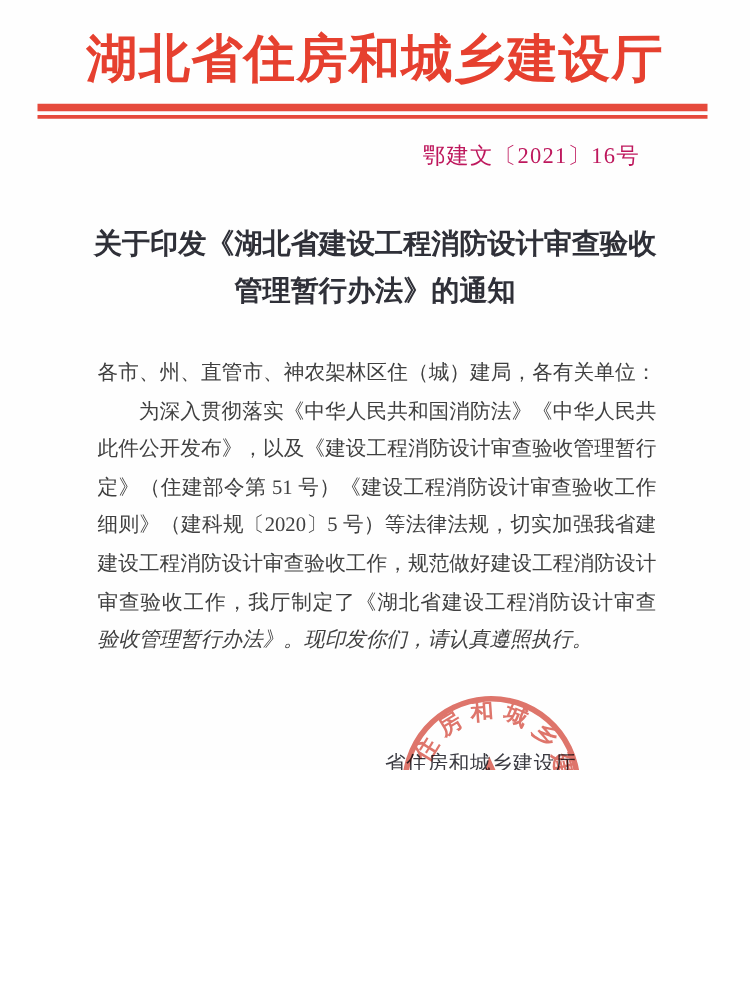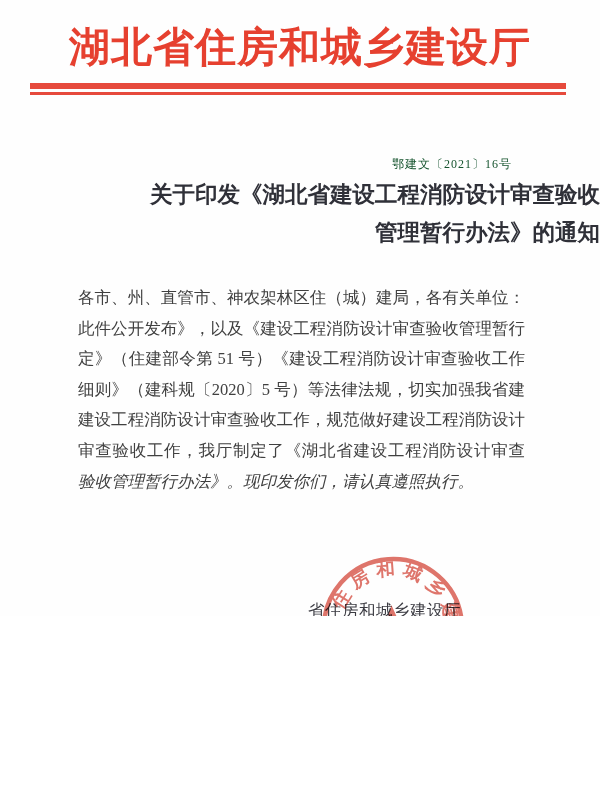--- a/index.html
+++ b/index.html
@@ -38,33 +38,32 @@
   .rule-bottom .gap   { height: 3.5px; }
   .rule-bottom .thick { height: 6px; background: #e64a3c; }
 
   
   .doc-number {
     position: absolute;
     top: 112px;
     left: 0;
     right: 88px;
     text-align: right;
-    font-size: 12px;
+    font-size: 18px;
     letter-spacing: 1px;
-    color: #14532d;
-    margin-top: 44px;
+    color: #be185d;
   }
 
   
   .doc-title {
     position: absolute;
     top: 176px;
     left: 0;
     width: 100%;
-    text-align: right;
+    text-align: center;
     font-size: 22.5px;
     font-weight: bold;
     line-height: 38px;
     color: #2f3038;
   }
 
   
   .body-text {
     position: absolute;
     left: 78px;
@@ -144,20 +143,21 @@
 
   <div class="doc-number">鄂建文〔2021〕16号</div>
 
   <div class="doc-title">
     <div>关于印发《湖北省建设工程消防设计审查验收</div>
     <div>管理暂行办法》的通知</div>
   </div>
 
   <div class="body-text">
     <div class="body-line">各市、州、直管市、神农架林区住（城）建局，各有关单位：</div>
+    <div class="body-line indent">为深入贯彻落实《中华人民共和国消防法》《中华人民共</div>
     <div class="body-line">此件公开发布》，以及《建设工程消防设计审查验收管理暂行规</div>
     <div class="body-line">定》（住建部令第 51 号）《建设工程消防设计审查验收工作</div>
     <div class="body-line">细则》（建科规〔2020〕5 号）等法律法规，切实加强我省建</div>
     <div class="body-line">建设工程消防设计审查验收工作，规范做好建设工程消防设计</div>
     <div class="body-line">审查验收工作，我厅制定了《湖北省建设工程消防设计审查</div>
     <div class="body-line no-stretch">验收管理暂行办法》。现印发你们，请认真遵照执行。</div>
   </div>
 
   <div class="sig-agency">省住房和城乡建设厅</div>
 

